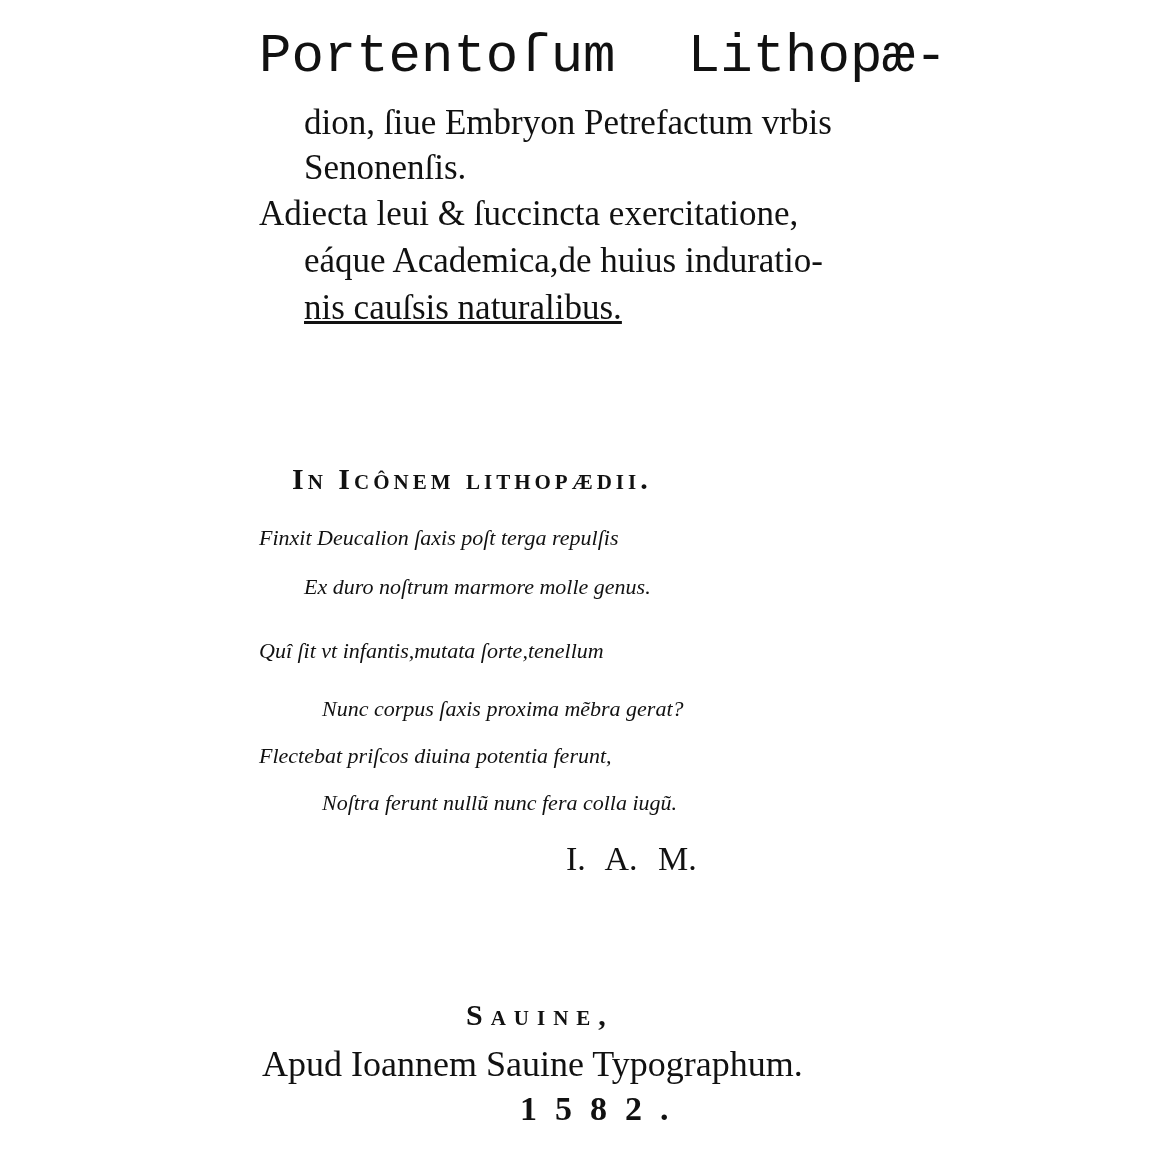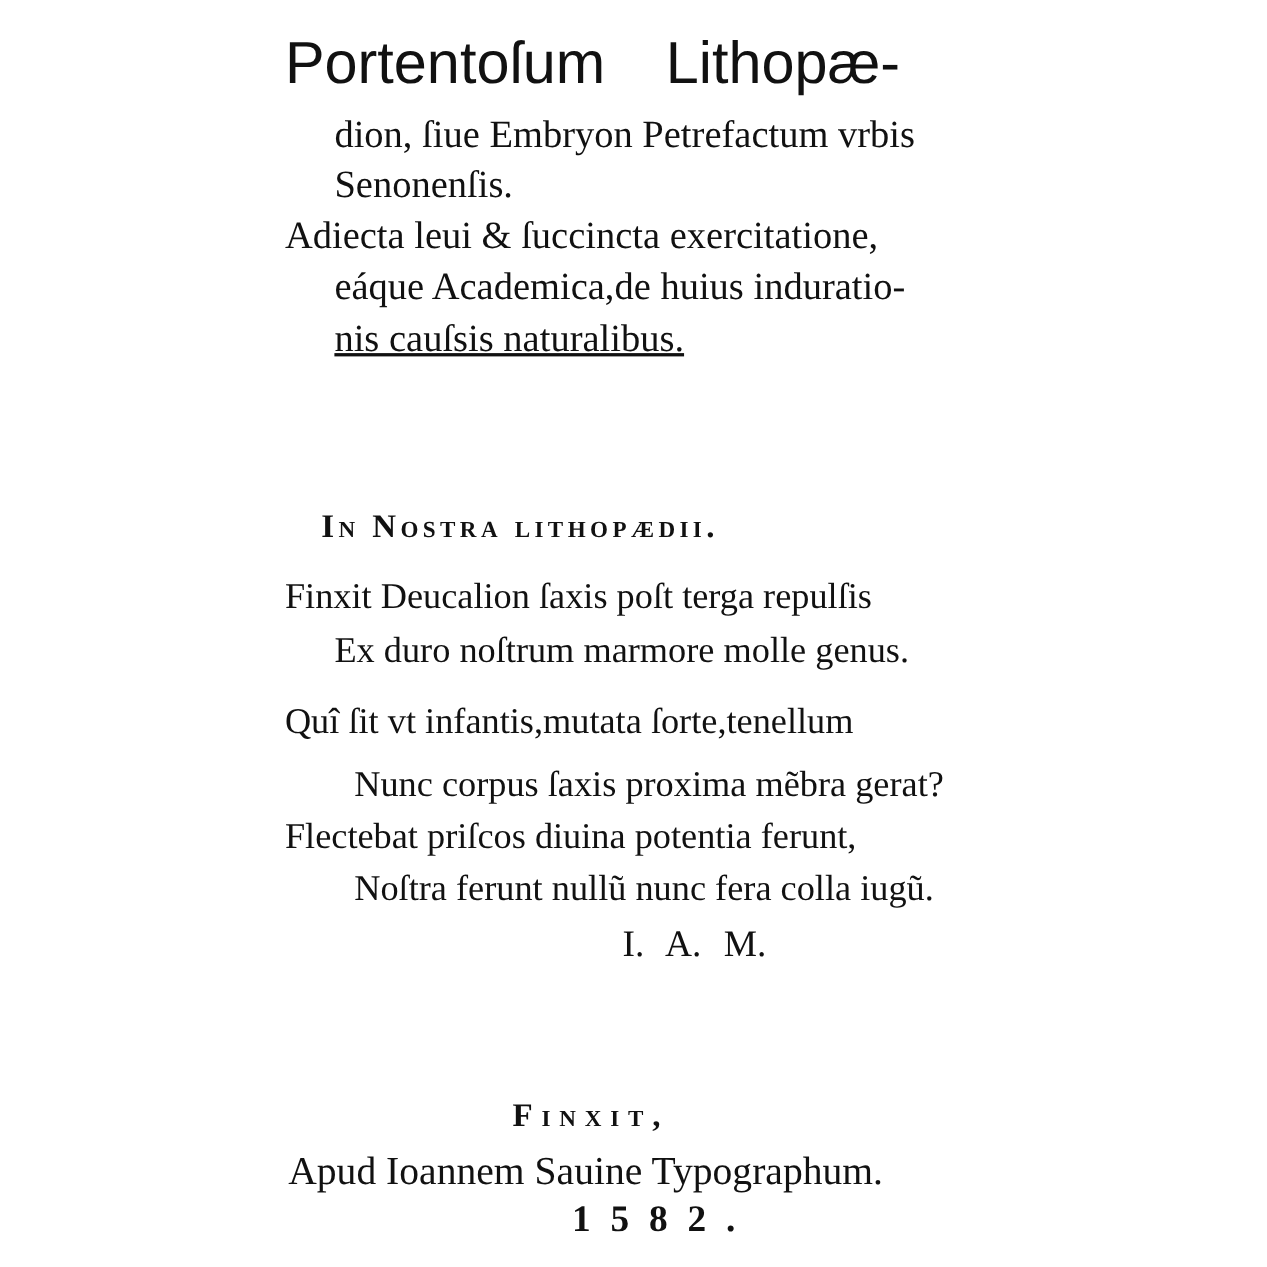--- a/index.html
+++ b/index.html
@@ -14,40 +14,41 @@
       overflow: hidden;
       color: #111111;
       font-family: "DejaVu Serif", "Liberation Serif", serif;
     }
     .line {
       position: absolute;
       white-space: nowrap;
       line-height: 1;
     }
     .title-main {
-      font-family: Liberation Sans, sans-serif;
+      font-family: Liberation Mono, monospace;
       font-size: 54px;
       left: 259px;
       top: 30px;
       word-spacing: 40px;
     }
     .title-sub {
       font-family: "Liberation Serif", serif;
       font-size: 35px;
     }
     .caps-heading {
       font-family: "Liberation Serif", serif;
       font-size: 30px;
       letter-spacing: 4px;
       font-variant: small-caps;
       font-weight: bold;
     }
     .verse {
       font-family: "Liberation Serif", serif;
-      font-size: 33px;
+      font-style: italic;
+      font-size: 22px;
     }
     .initials {
       font-family: "Liberation Serif", serif;
       font-size: 34px;
       word-spacing: 12px;
     }
     .imprint-city {
       font-family: "Liberation Serif", serif;
       font-size: 30px;
       letter-spacing: 8px;
@@ -73,36 +74,36 @@
   <div>
     <div class="line title-main" style="left:259px; top:30px;">Portentoſum Lithopæ-</div>
     <div class="line title-sub" style="left:304px; top:105px;">dion, ſiue Embryon Petrefactum vrbis</div>
     <div class="line title-sub" style="left:304px; top:150px;">Senonenſis.</div>
     <div class="line title-sub" style="left:259px; top:196px;">Adiecta leui &amp; ſuccincta exercitatione,</div>
     <div class="line title-sub" style="left:304px; top:243px;">eáque Academica,de huius induratio-</div>
     <div class="line title-sub" style="left:304px; top:290px;text-decoration:underline;">nis cauſsis naturalibus.</div>
   </div>
 
   <div>
-    <div class="line caps-heading" style="left:292px; top:464px;">In Noſtra lithopædii.</div>
+    <div class="line caps-heading" style="left:292px; top:464px;">In Icônem lithopædii.</div>
 
     <div>
       <div class="line verse" style="left:259px; top:527px;">Finxit  Deucalion ſaxis poſt terga repulſis</div>
       <div class="line verse" style="left:304px; top:576px;">Ex duro noſtrum marmore molle genus.</div>
       <div class="line verse" style="left:259px; top:622px;margin-top:18px;">Quî ſit vt infantis,mutata ſorte,tenellum</div>
       <div class="line verse" style="left:322px; top:698px;">Nunc corpus ſaxis proxima mẽbra gerat?</div>
     </div>
 
     <div>
       <div class="line verse" style="left:259px; top:745px;">Flectebat priſcos diuina potentia ferunt,</div>
       <div class="line verse" style="left:322px; top:792px;">Noſtra ferunt nullũ nunc fera colla iugũ.</div>
     </div>
 
     <div class="line initials" style="left:566px; top:842px;">I. A. M.</div>
   </div>
 
   <div>
-    <div class="line imprint-city" style="left:466px; top:1000px;">Finxit,</div>
+    <div class="line imprint-city" style="left:466px; top:1000px;">Sauine,</div>
     <div class="line imprint-printer" style="left:262px; top:1046px;">Apud Ioannem Sauine Typographum.</div>
     <div class="line imprint-year" style="left:520px; top:1092px;">1582.</div>
   </div>
 
 </div>
 
 </body></html>

